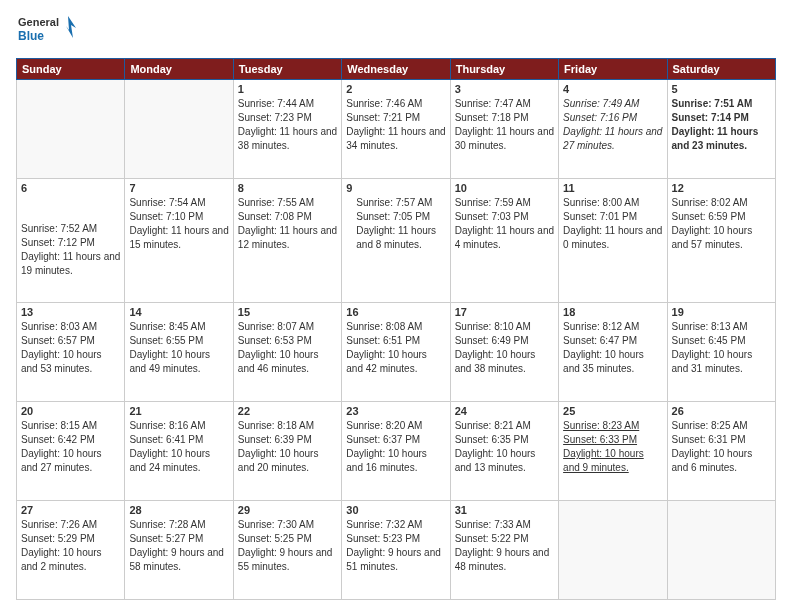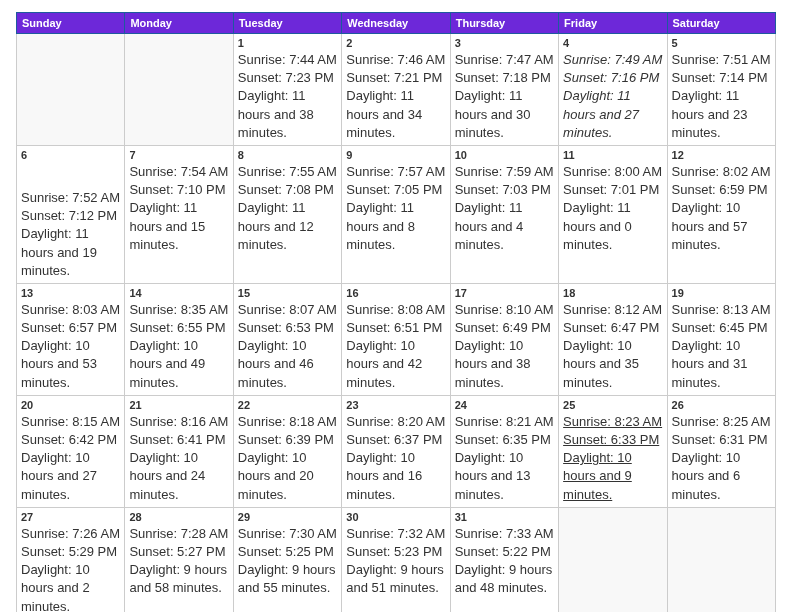--- a/index.html
+++ b/index.html
@@ -40,21 +40,21 @@
     .location {
       font-size: 13px;
       color: #555;
     }
     .calendar-table {
       width: 100%;
       border-collapse: collapse;
       flex: 1;
     }
     .calendar-table th {
-      background: #6d28d9;
+      background: #7f1d1d;
       color: #fff;
       font-size: 11px;
       font-weight: bold;
       padding: 4px 5px;
       text-align: left;
       border: 1px solid #1e5a9e;
     }
     .calendar-table td {
       border: 1px solid #ccc;
       vertical-align: top;
@@ -68,29 +68,42 @@
     .calendar-table td.empty {
       background: #f8f8f8;
     }
     .day-number {
       font-size: 11px;
       font-weight: bold;
       color: #333;
       margin-bottom: 2px;
     }
     .day-info {
-      font-size: 13px;
+      font-size: 10px;
       line-height: 1.4;
       color: #333;
     }
   </style>
 </head>
 <body>
 
 <div class="page">
+  <div class="header">
+    <div class="logo">
+  <svg width="60" height="36" viewBox="0 0 60 36">
+    <text x="2" y="14" font-size="11" font-weight="bold" font-family="Arial,sans-serif" fill="#333">General</text>
+    <text x="2" y="28" font-size="12" font-weight="bold" font-family="Arial,sans-serif" fill="#1a6faf">Blue</text>
+    <polygon points="52,4 60,16 55,13 57,26 50,14 53,18" fill="#1a6faf"></polygon>
+  </svg>
+</div>
+    <div class="title-section">
+      <div class="month-title"></div>
+      <div class="location"></div>
+    </div>
+  </div>
 
   <table class="calendar-table">
     <thead>
       <tr id="header-row">
           <th>Sunday</th>
           <th>Monday</th>
           <th>Tuesday</th>
           <th>Wednesday</th>
           <th>Thursday</th>
           <th>Friday</th>
@@ -120,21 +133,21 @@
 Daylight: 11 hours and 30 minutes.</div>
           </td>
           <td>
             <div class="day-number">4</div>
             <div class="day-info" style="white-space: pre-line; font-style: italic;">Sunrise: 7:49 AM
 Sunset: 7:16 PM
 Daylight: 11 hours and 27 minutes.</div>
           </td>
           <td>
             <div class="day-number">5</div>
-            <div class="day-info" style="white-space: pre-line;">Sunrise: 7:51 AM
+            <div class="day-info" style="white-space: pre-line; font-weight: bold;">Sunrise: 7:51 AM
 Sunset: 7:14 PM
 Daylight: 11 hours and 23 minutes.</div>
           </td>
         </tr>
         <tr>
           <td>
             <div class="day-number">6</div>
             <div class="day-info" style="white-space: pre-line; margin-top: 28px;">Sunrise: 7:52 AM
 Sunset: 7:12 PM
 Daylight: 11 hours and 19 minutes.</div>
@@ -146,21 +159,21 @@
 Daylight: 11 hours and 15 minutes.</div>
           </td>
           <td>
             <div class="day-number">8</div>
             <div class="day-info" style="white-space: pre-line;">Sunrise: 7:55 AM
 Sunset: 7:08 PM
 Daylight: 11 hours and 12 minutes.</div>
           </td>
           <td>
             <div class="day-number">9</div>
-            <div class="day-info" style="white-space: pre-line;">Sunrise: 7:57 AM
+            <div class="day-info" style="white-space: pre-line; margin-left: 10px;">Sunrise: 7:57 AM
 Sunset: 7:05 PM
 Daylight: 11 hours and 8 minutes.</div>
           </td>
           <td>
             <div class="day-number">10</div>
             <div class="day-info" style="white-space: pre-line;">Sunrise: 7:59 AM
 Sunset: 7:03 PM
 Daylight: 11 hours and 4 minutes.</div>
           </td>
           <td>
@@ -178,21 +191,21 @@
         </tr>
         <tr>
           <td>
             <div class="day-number">13</div>
             <div class="day-info" style="white-space: pre-line;">Sunrise: 8:03 AM
 Sunset: 6:57 PM
 Daylight: 10 hours and 53 minutes.</div>
           </td>
           <td>
             <div class="day-number">14</div>
-            <div class="day-info" style="white-space: pre-line;">Sunrise: 8:35 AM
+            <div class="day-info" style="white-space: pre-line;">Sunrise: 8:45 AM
 Sunset: 6:55 PM
 Daylight: 10 hours and 49 minutes.</div>
           </td>
           <td>
             <div class="day-number">15</div>
             <div class="day-info" style="white-space: pre-line;">Sunrise: 8:07 AM
 Sunset: 6:53 PM
 Daylight: 10 hours and 46 minutes.</div>
           </td>
           <td>

